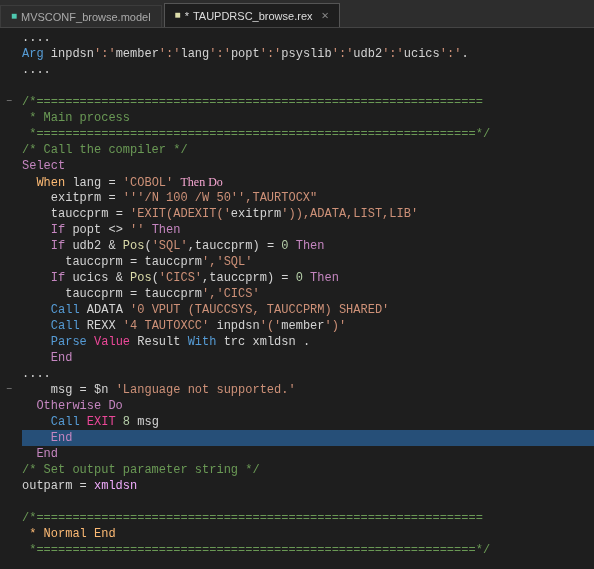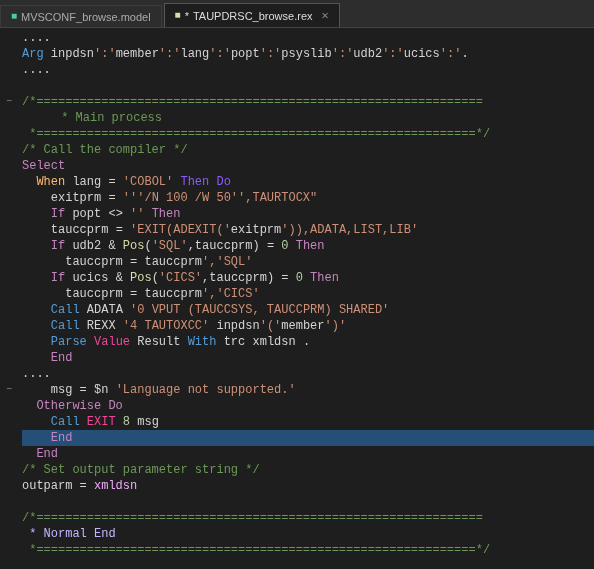--- a/index.html
+++ b/index.html
@@ -75,35 +75,35 @@
 
       <div style="height:16px;white-space:pre;"><span style="color:#569cd6;">Arg</span><span style="color:#d4d4d4;"> inpdsn</span><span style="color:#ce9178;">':'</span><span style="color:#d4d4d4;">member</span><span style="color:#ce9178;">':'</span><span style="color:#d4d4d4;">lang</span><span style="color:#ce9178;">':'</span><span style="color:#d4d4d4;">popt</span><span style="color:#ce9178;">':'</span><span style="color:#d4d4d4;">psyslib</span><span style="color:#ce9178;">':'</span><span style="color:#d4d4d4;">udb2</span><span style="color:#ce9178;">':'</span><span style="color:#d4d4d4;">ucics</span><span style="color:#ce9178;">':'</span><span style="color:#d4d4d4;">.</span></div>
 
       <div style="height:16px;white-space:pre;"><span style="color:#d4d4d4;">....
 </span></div>
 
       <div style="height:16px;white-space:pre;"> </div>
 
       <div style="height:16px;white-space:pre;"><span style="color:#6a9955;">/*==============================================================</span></div>
 
-      <div style="height:16px;white-space:pre;margin-left:32px;"><span style="color:#6a9955;"> * Main process</span></div>
+      <div style="height:16px;white-space:pre;"><span style="color:#6a9955;"> * Main process</span></div>
 
       <div style="height:16px;white-space:pre;"><span style="color:#6a9955;"> *=============================================================*/</span></div>
 
       <div style="height:16px;white-space:pre;"><span style="color:#6a9955;">/* Call the compiler */</span></div>
 
       <div style="height:16px;white-space:pre;"><span style="color:#c586c0;">Select</span></div>
 
-      <div style="height:16px;white-space:pre;"><span style="color:#d4d4d4;">  </span><span style="color:#fdba74;">When</span><span style="color:#d4d4d4;"> lang </span><span style="color:#d4d4d4;">=</span><span style="color:#d4d4d4;"> </span><span style="color:#ce9178;">'COBOL'</span><span style="color:#d4d4d4;"> </span><span style="color:#8b5cf6;">Then Do</span></div>
+      <div style="height:16px;white-space:pre;"><span style="color:#d4d4d4;">  </span><span style="color:#fdba74;">When</span><span style="color:#d4d4d4;"> lang </span><span style="color:#d4d4d4;">=</span><span style="color:#d4d4d4;"> </span><span style="color:#ce9178;">'COBOL'</span><span style="color:#d4d4d4;"> </span><span style="color:#f9a8d4;font-family:Liberation Serif, serif;">Then Do</span></div>
 
       <div style="height:16px;white-space:pre;"><span style="color:#d4d4d4;">    exitprm </span><span style="color:#d4d4d4;">=</span><span style="color:#d4d4d4;"> </span><span style="color:#ce9178;">'''/N 100 /W 50'',TAURTOCX"</span></div>
 
+      <div style="height:16px;white-space:pre;"><span style="color:#d4d4d4;">    tauccprm </span><span style="color:#d4d4d4;">=</span><span style="color:#d4d4d4;"> </span><span style="color:#ce9178;">'EXIT(ADEXIT('</span><span style="color:#d4d4d4;">exitprm</span><span style="color:#ce9178;">')),ADATA,LIST,LIB'</span></div>
+
       <div style="height:16px;white-space:pre;"><span style="color:#d4d4d4;">    </span><span style="color:#c586c0;">If</span><span style="color:#d4d4d4;"> popt </span><span style="color:#d4d4d4;">&lt;&gt;</span><span style="color:#d4d4d4;"> </span><span style="color:#ce9178;">''</span><span style="color:#d4d4d4;"> </span><span style="color:#c586c0;">Then</span></div>
-
-      <div style="height:16px;white-space:pre;"><span style="color:#d4d4d4;">    tauccprm </span><span style="color:#d4d4d4;">=</span><span style="color:#d4d4d4;"> </span><span style="color:#ce9178;">'EXIT(ADEXIT('</span><span style="color:#d4d4d4;">exitprm</span><span style="color:#ce9178;">')),ADATA,LIST,LIB'</span></div>
 
 
       <div style="height:16px;white-space:pre;"><span style="color:#d4d4d4;">    </span><span style="color:#c586c0;">If</span><span style="color:#d4d4d4;"> udb2 </span><span style="color:#d4d4d4;">&amp;</span><span style="color:#d4d4d4;"> </span><span style="color:#dcdcaa;">Pos</span><span style="color:#d4d4d4;">(</span><span style="color:#ce9178;">'SQL'</span><span style="color:#d4d4d4;">,tauccprm) </span><span style="color:#d4d4d4;">=</span><span style="color:#d4d4d4;"> </span><span style="color:#b5cea8;">0</span><span style="color:#d4d4d4;"> </span><span style="color:#c586c0;">Then</span></div>
 
       <div style="height:16px;white-space:pre;"><span style="color:#d4d4d4;">      tauccprm </span><span style="color:#d4d4d4;">=</span><span style="color:#d4d4d4;"> tauccprm</span><span style="color:#ce9178;">','SQL'</span></div>
 
       <div style="height:16px;white-space:pre;"><span style="color:#d4d4d4;">    </span><span style="color:#c586c0;">If</span><span style="color:#d4d4d4;"> ucics </span><span style="color:#d4d4d4;">&amp;</span><span style="color:#d4d4d4;"> </span><span style="color:#dcdcaa;">Pos</span><span style="color:#d4d4d4;">(</span><span style="color:#ce9178;">'CICS'</span><span style="color:#d4d4d4;">,tauccprm) </span><span style="color:#d4d4d4;">=</span><span style="color:#d4d4d4;"> </span><span style="color:#b5cea8;">0</span><span style="color:#d4d4d4;"> </span><span style="color:#c586c0;">Then</span></div>
 
       <div style="height:16px;white-space:pre;"><span style="color:#d4d4d4;">      tauccprm </span><span style="color:#d4d4d4;">=</span><span style="color:#d4d4d4;"> tauccprm</span><span style="color:#ce9178;">','CICS'</span></div>
 
@@ -129,19 +129,19 @@
       <div style="height:16px;white-space:pre;"><span style="color:#d4d4d4;">  </span><span style="color:#c586c0;">End</span></div>
 
       <div style="height:16px;white-space:pre;"><span style="color:#6a9955;">/* Set output parameter string */</span></div>
 
       <div style="height:16px;white-space:pre;"><span style="color:#d4d4d4;">outparm </span><span style="color:#d4d4d4;">=</span><span style="color:#f0abfc;"> xmldsn</span></div>
 
       <div style="height:16px;white-space:pre;"> </div>
 
       <div style="height:16px;white-space:pre;"><span style="color:#6a9955;">/*==============================================================</span></div>
 
-      <div style="height:16px;white-space:pre;"><span style="color:#c4b5fd;"> * Normal End</span></div>
+      <div style="height:16px;white-space:pre;"><span style="color:#fdba74;"> * Normal End</span></div>
 
       <div style="height:16px;white-space:pre;"><span style="color:#6a9955;"> *=============================================================*/</span></div>
 
     </div>
   </div>
 </div>
 
 </body></html>

